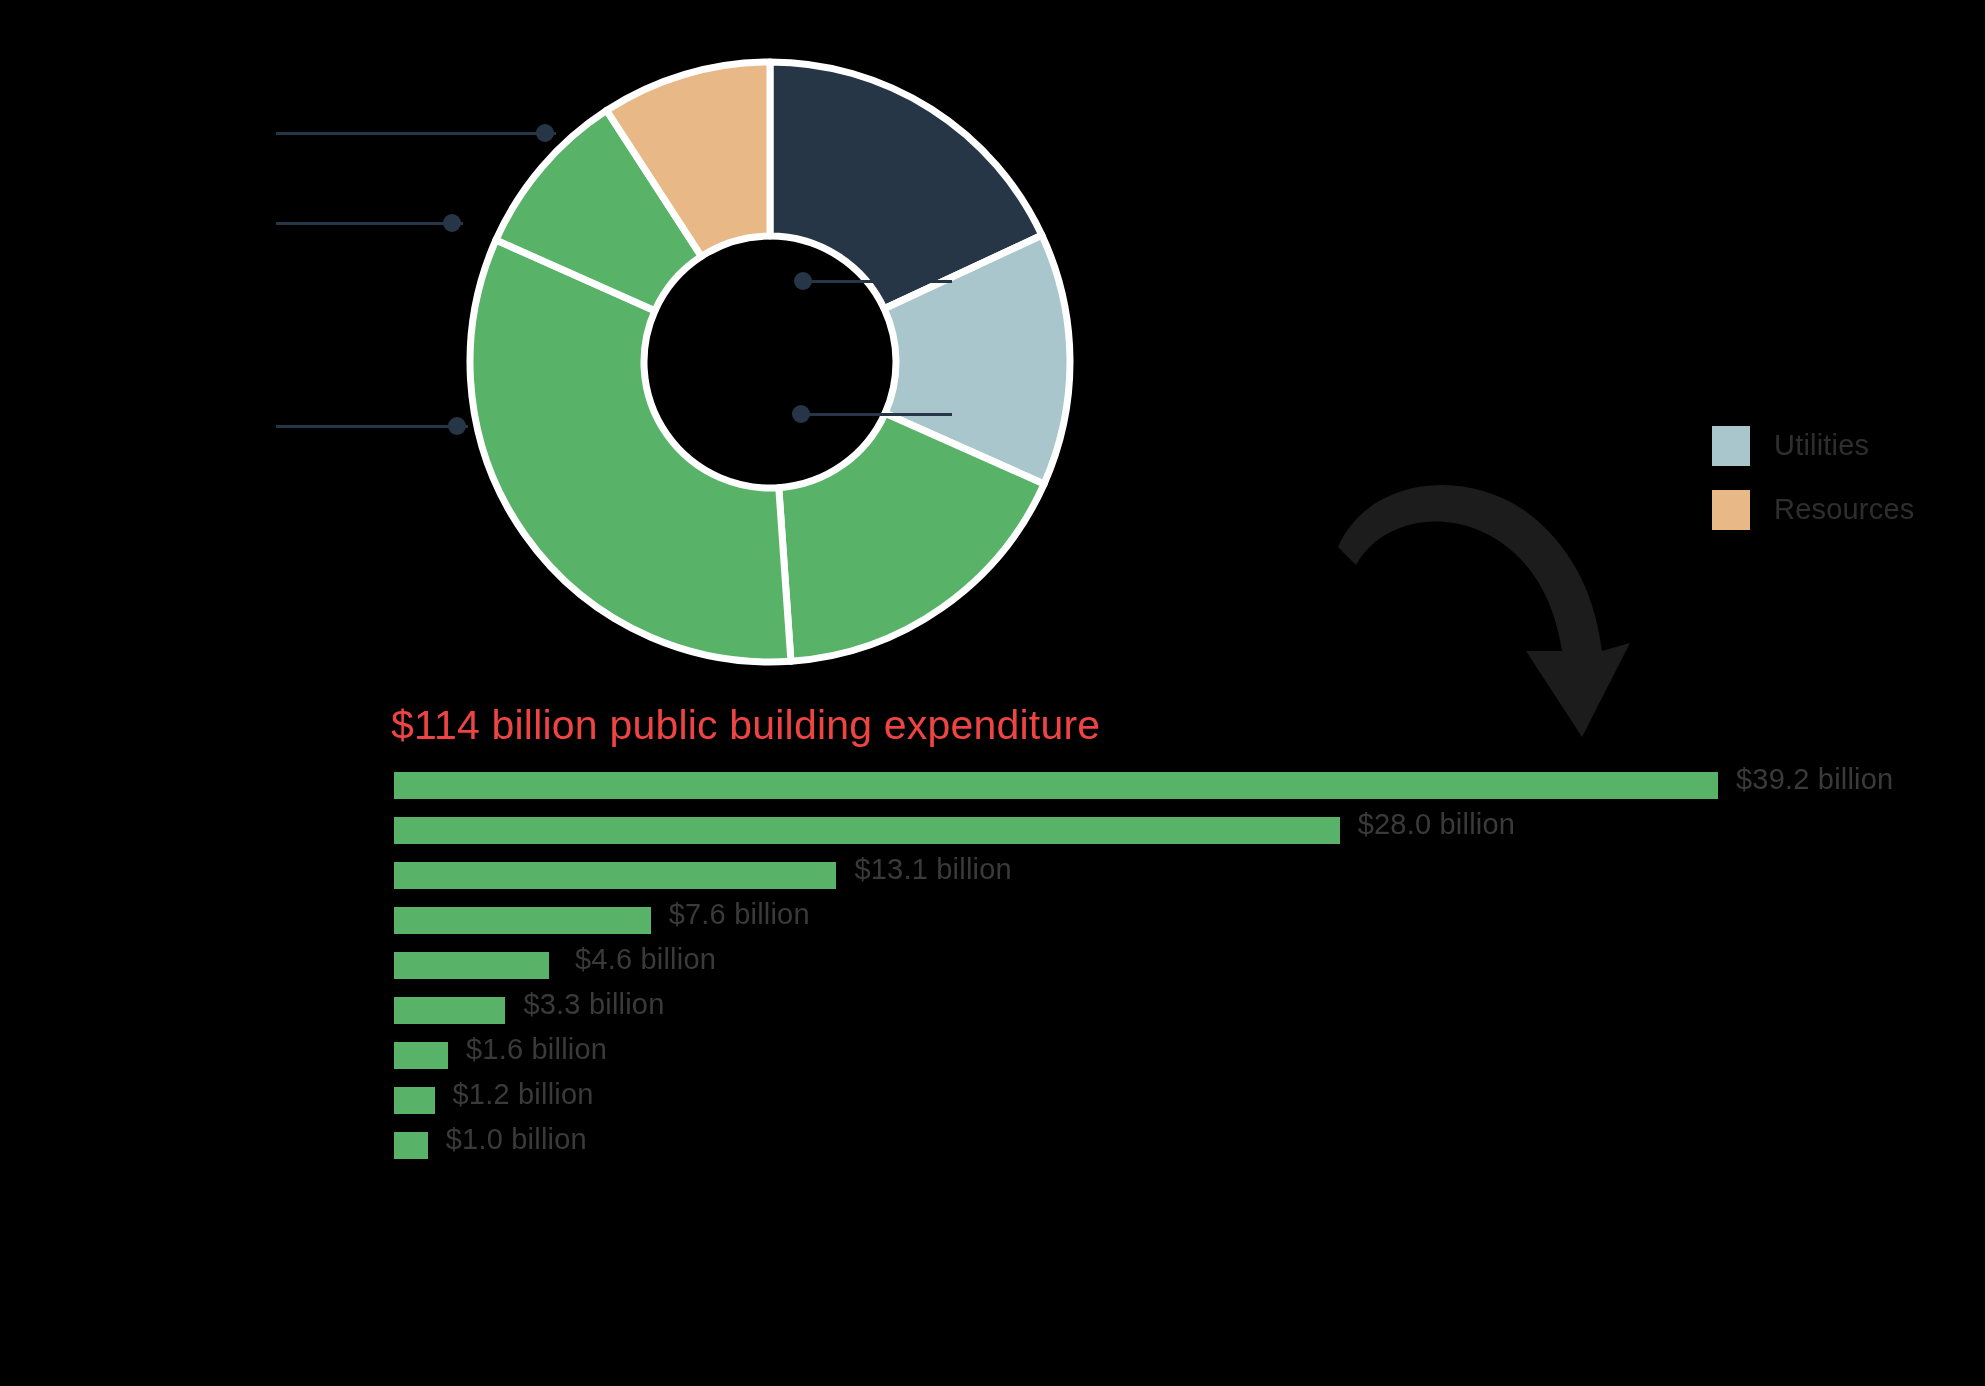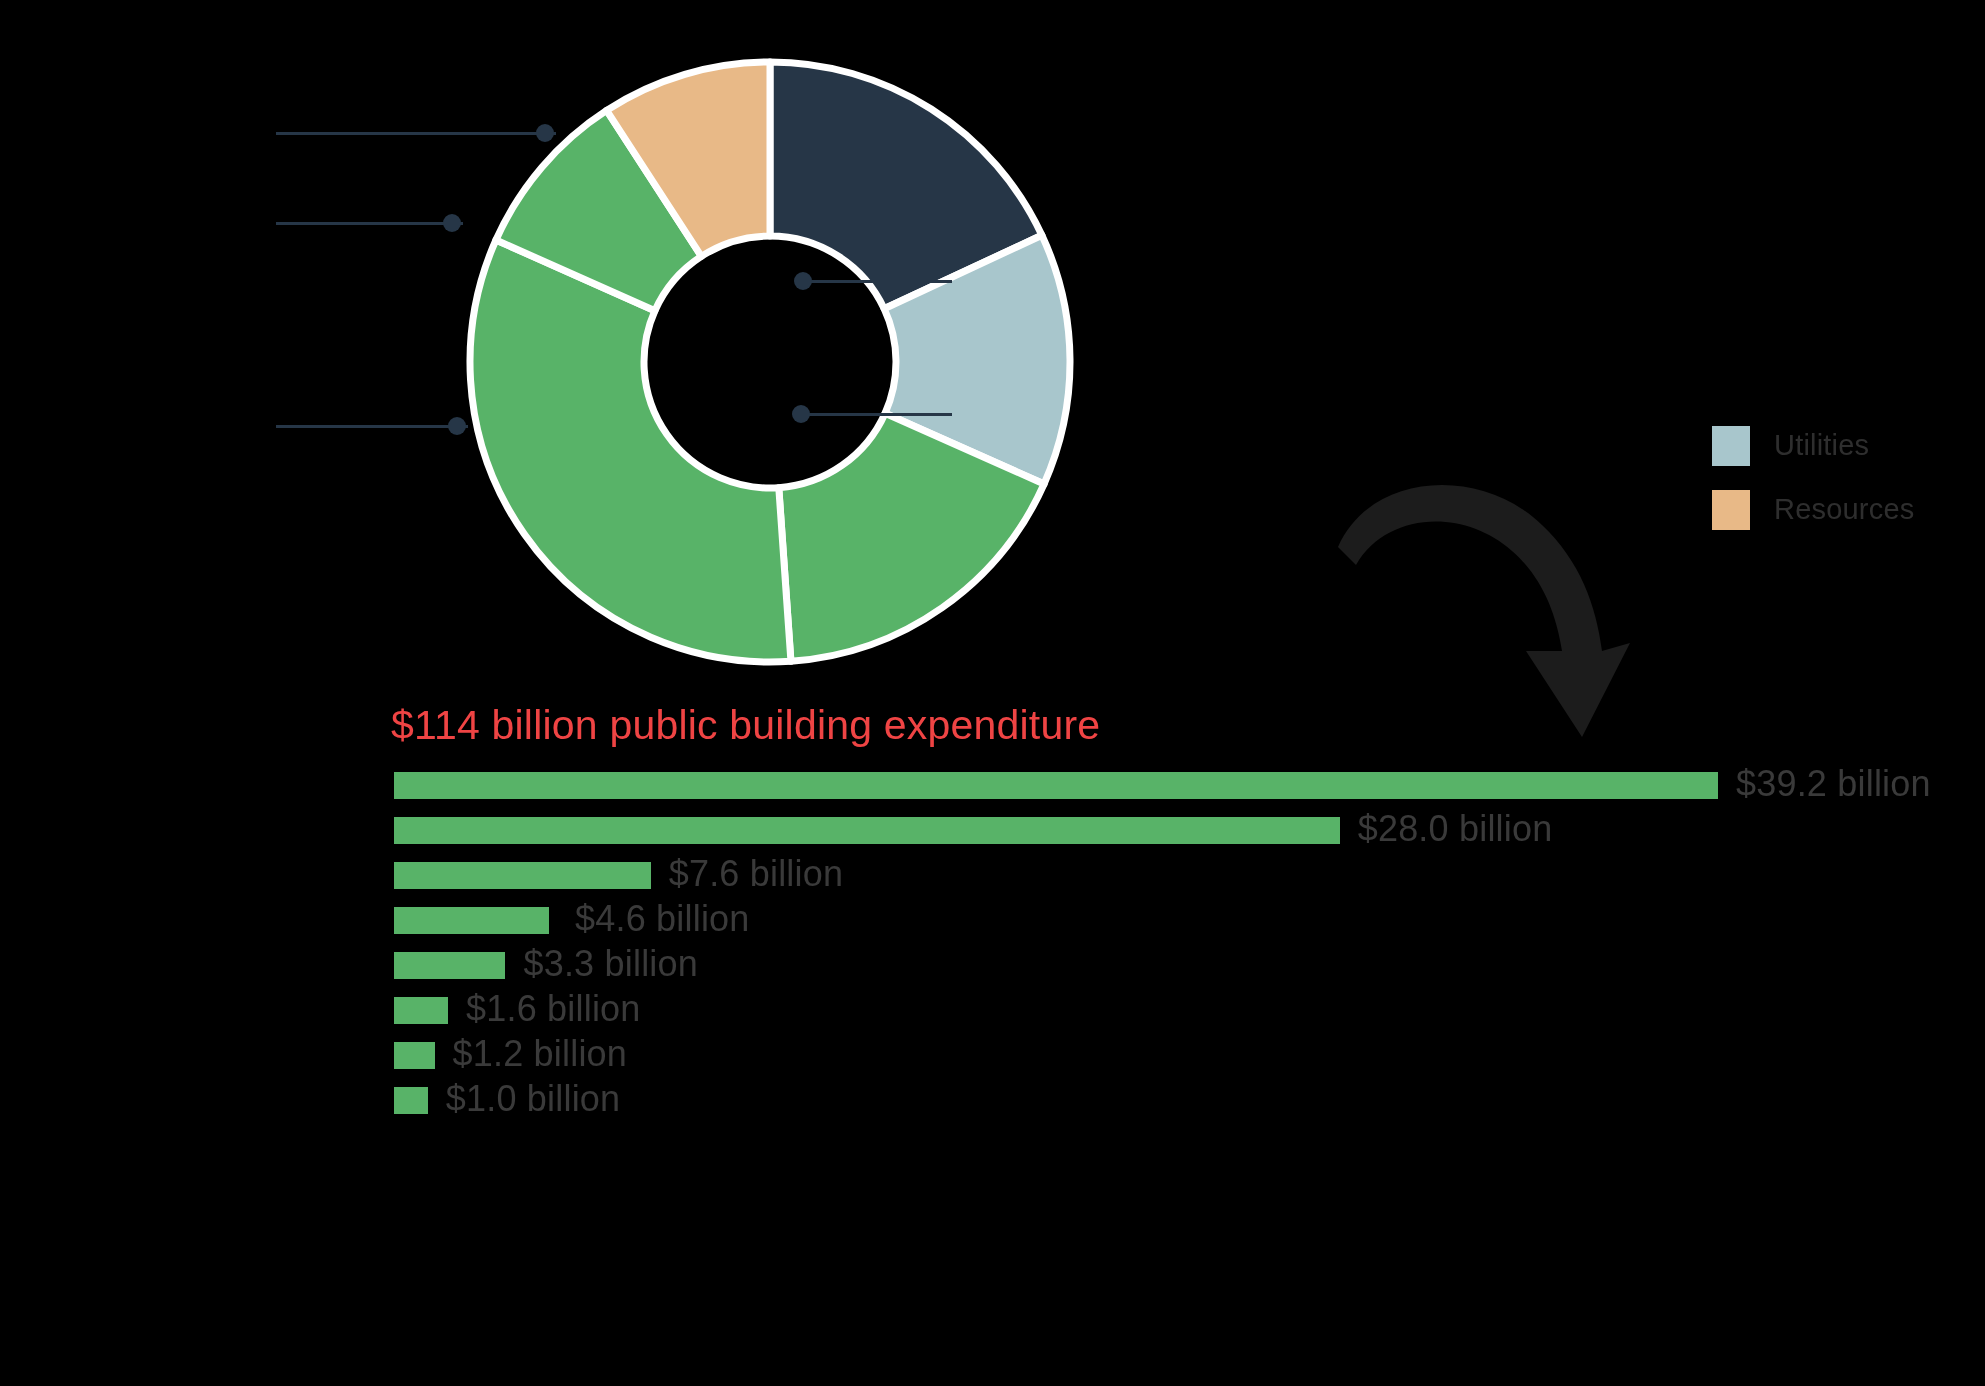--- a/index.html
+++ b/index.html
@@ -97,21 +97,21 @@
   }
   .bar-rect {
     position: absolute;
     left: 0;
     top: 0;
     height: 27px;
   }
   .bar-label {
     position: absolute;
     top: -9px;
-    font-size: 36px;
+    font-size: 29px;
     color: #3a3a3a;
     white-space: nowrap;
     letter-spacing: 0.2px;
     text-align: right;
   }
 </style>
 </head>
 <body>
 
 <div id="donut-wrap">
@@ -169,20 +169,24 @@
 <div id="bars">
     <div class="bar-row">
       <div class="bar-rect" style="width: 1324px; background: rgb(88, 179, 104);"></div>
       <div class="bar-label" style="left: 1342px;">$39.2 billion</div>
     </div>
     <div class="bar-row">
       <div class="bar-rect" style="width: 945.714px; background: rgb(88, 179, 104);"></div>
       <div class="bar-label" style="left: 963.714px;">$28.0 billion</div>
     </div>
     <div class="bar-row">
+      <div class="bar-rect" style="width: 442.459px; background: rgb(88, 179, 104);"></div>
+      <div class="bar-label" style="left: 460.459px;">$13.1 billion</div>
+    </div>
+    <div class="bar-row">
       <div class="bar-rect" style="width: 256.694px; background: rgb(88, 179, 104);"></div>
       <div class="bar-label" style="left: 274.694px;">$7.6 billion</div>
     </div>
     <div class="bar-row">
       <div class="bar-rect" style="width: 155.367px; background: rgb(88, 179, 104);"></div>
       <div class="bar-label" style="left: 181px;">$4.6 billion</div>
     </div>
     <div class="bar-row">
       <div class="bar-rect" style="width: 111.459px; background: rgb(88, 179, 104);"></div>
       <div class="bar-label" style="left: 129.459px;">$3.3 billion</div>

